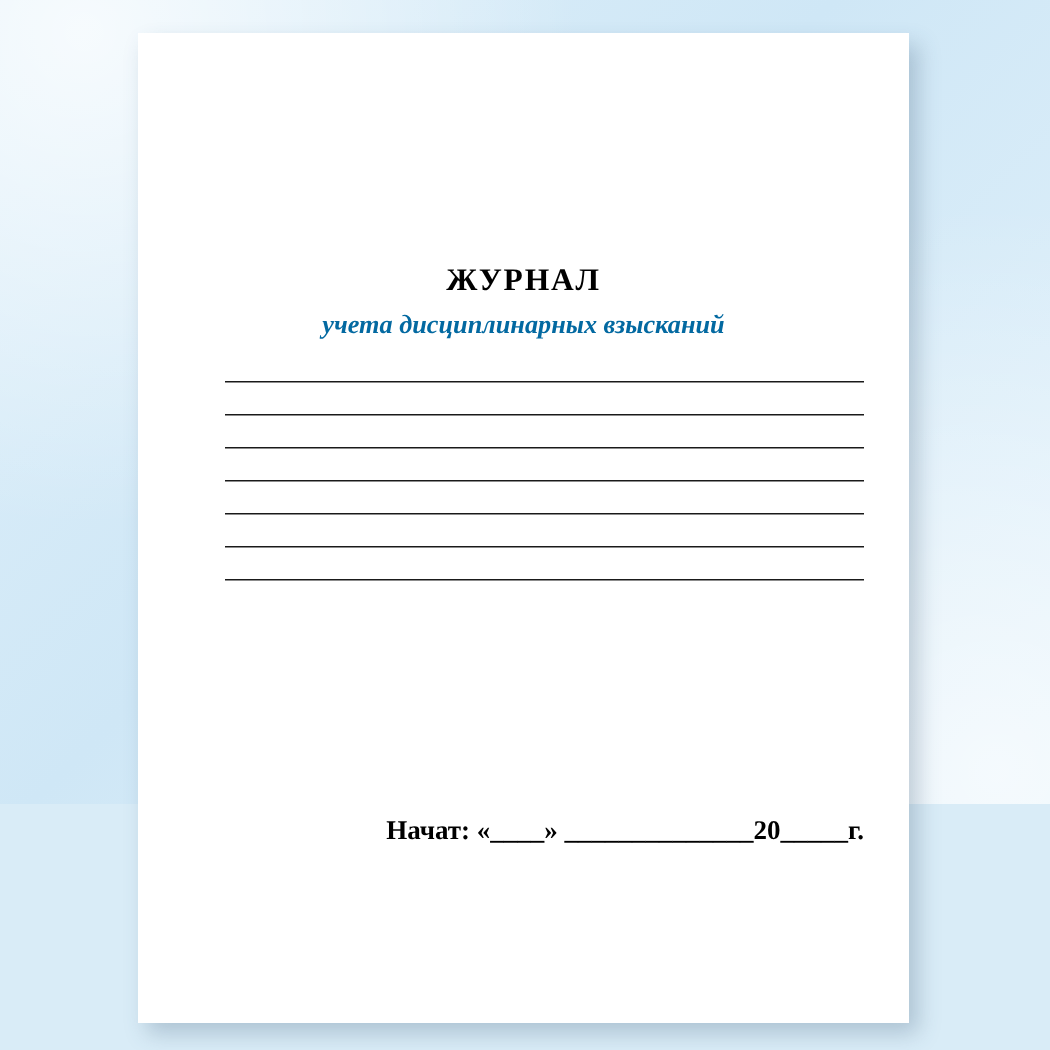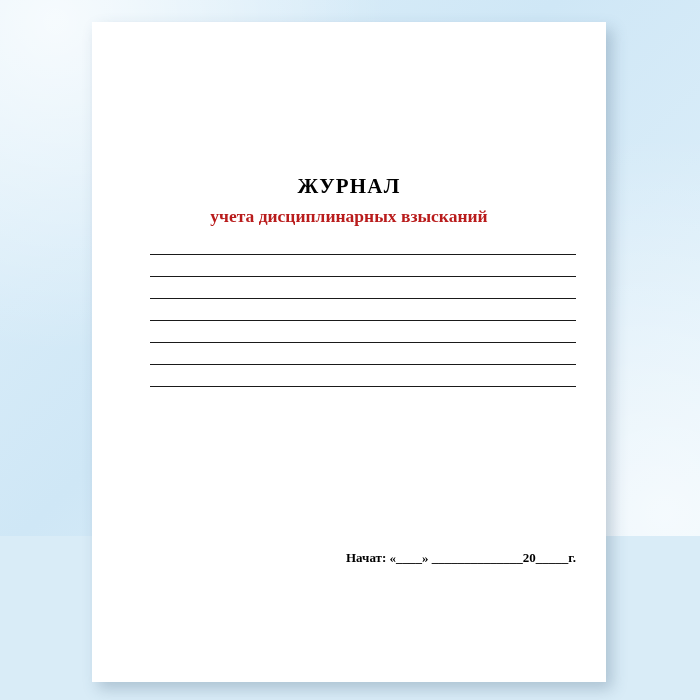--- a/index.html
+++ b/index.html
@@ -53,41 +53,42 @@
     font-size: 21px;
     font-weight: bold;
     letter-spacing: 1.2px;
     color: #000000;
     line-height: 1.2;
   }
   .doc-subtitle {
     margin-top: 7px;
     font-size: 17.5px;
     font-weight: bold;
-    color: #b91c1c;
+    color: #0369a1;
     line-height: 1.2;
+    font-style: italic;
   }
   .rules {
     position: absolute;
     left: 58px;
     right: 30px;
     top: 232px;
   }
   .rule {
     height: 0;
     border-top: 1px solid #1a1a1a;
     margin-top: 21px;
   }
   .rule.first { margin-top: 0; }
   .footer-block {
     position: absolute;
     right: 30px;
     bottom: 114px;
     text-align: right;
-    font-size: 13px;
+    font-size: 18px;
     font-weight: bold;
     color: #000000;
     line-height: 1.55;
     white-space: nowrap;
   }
   .footer-row {
     display: block;
   }
   .footer-label {
     display: inline-block;

